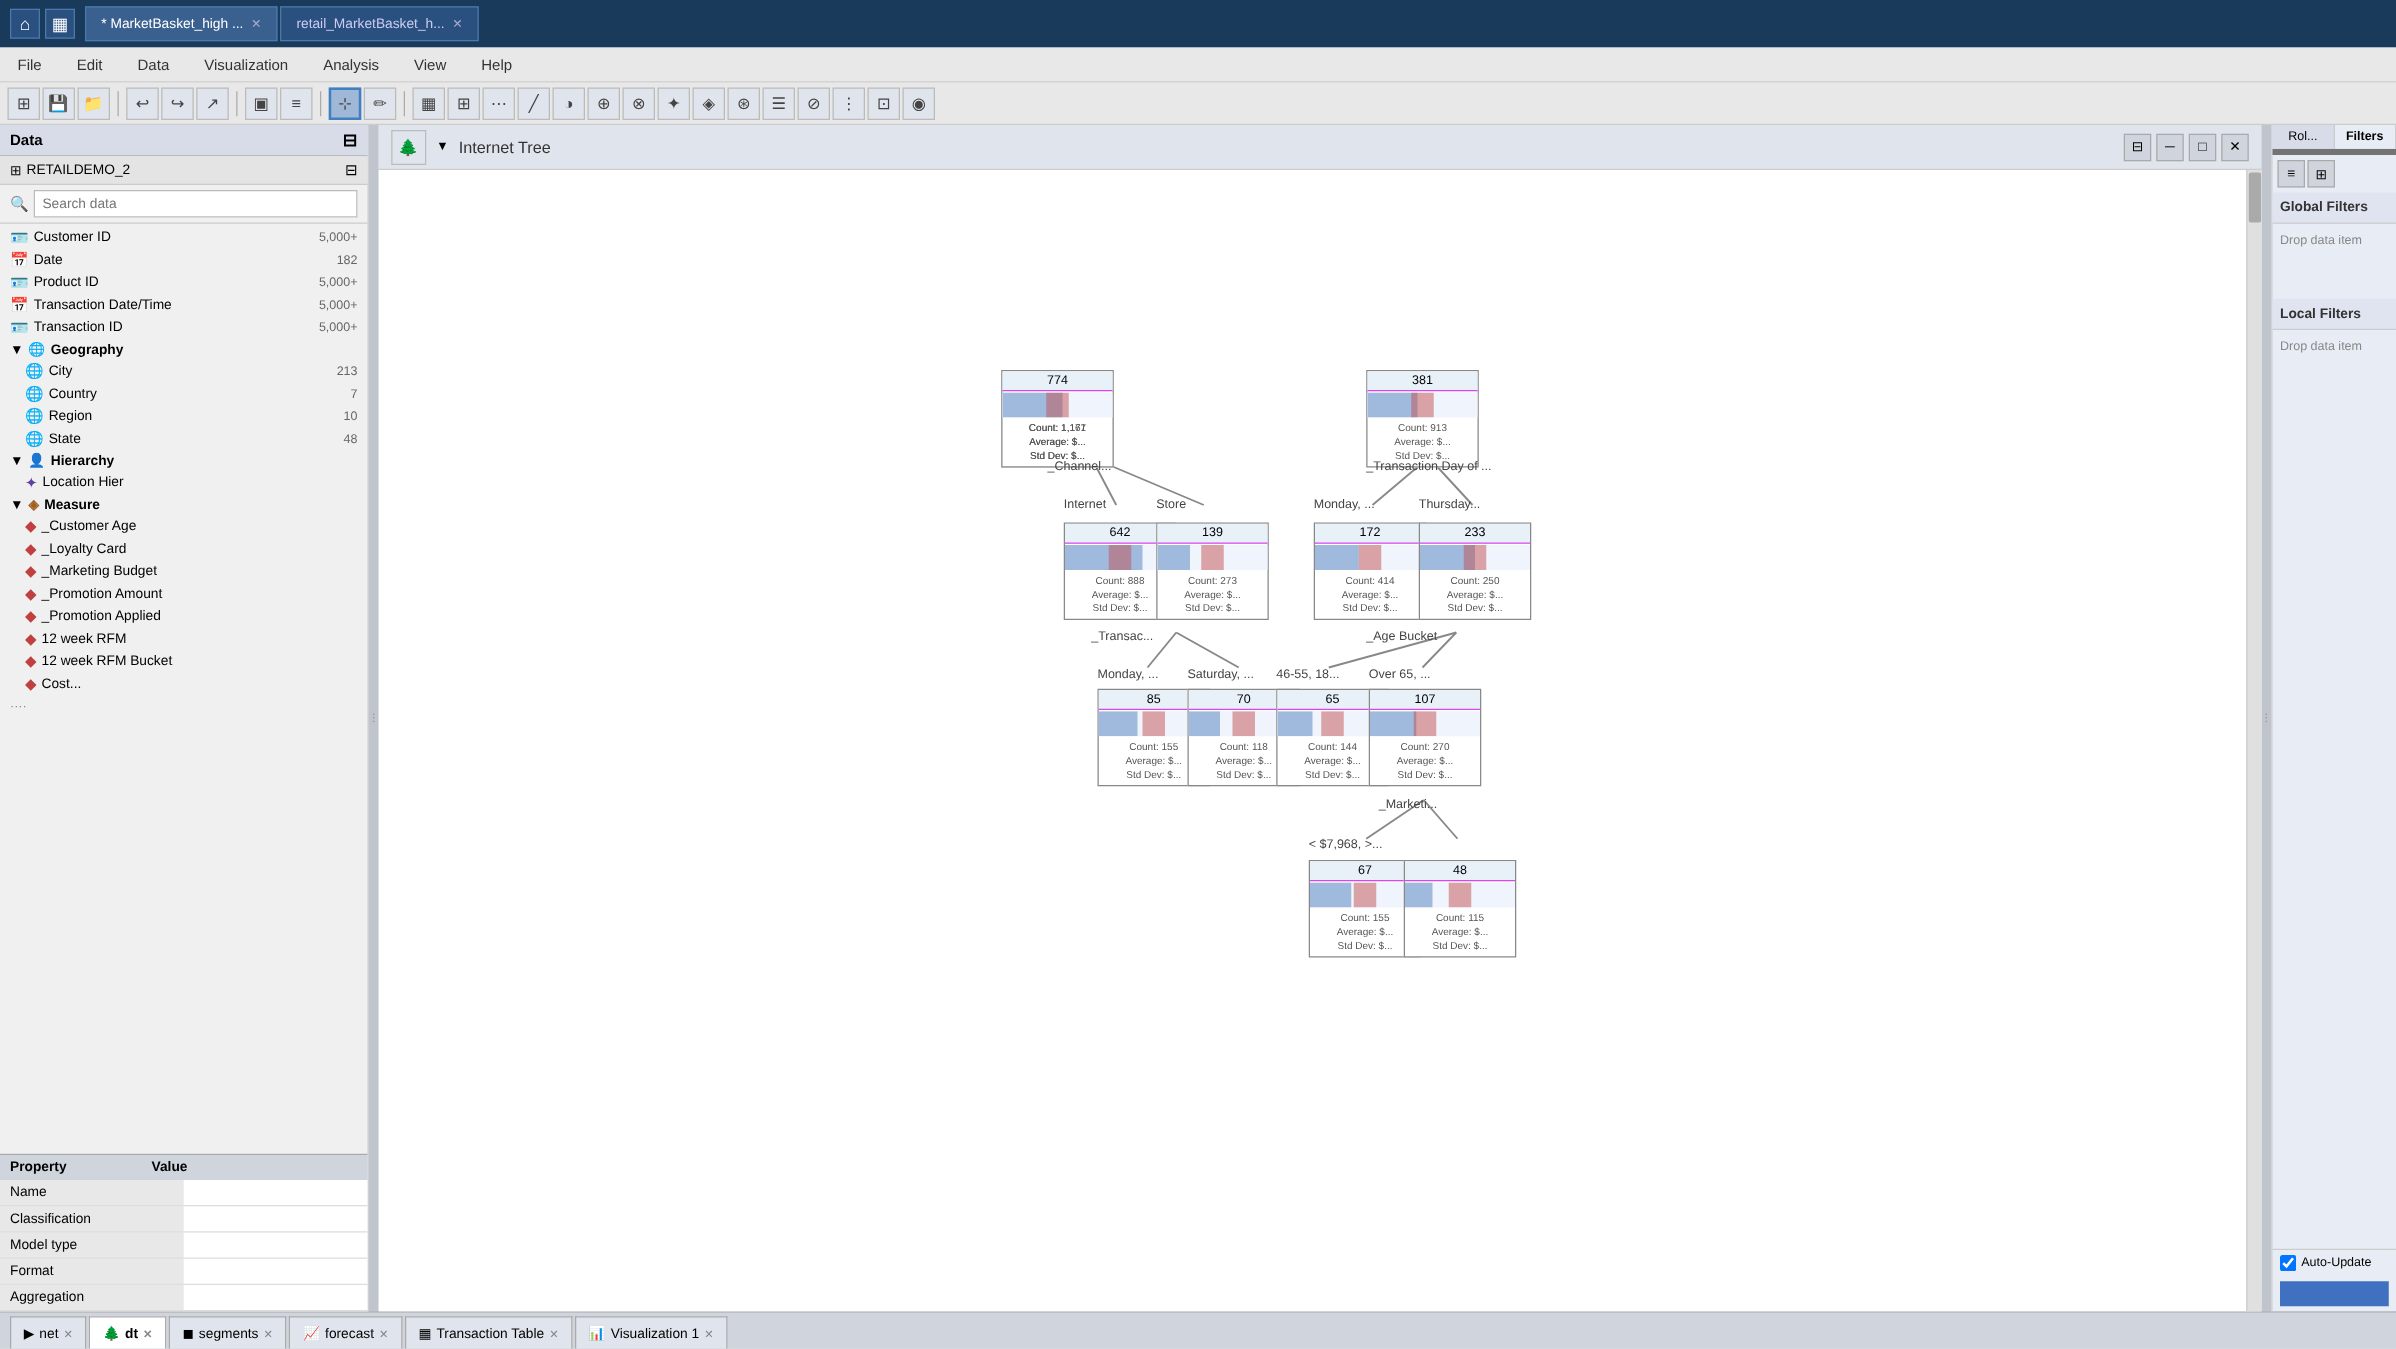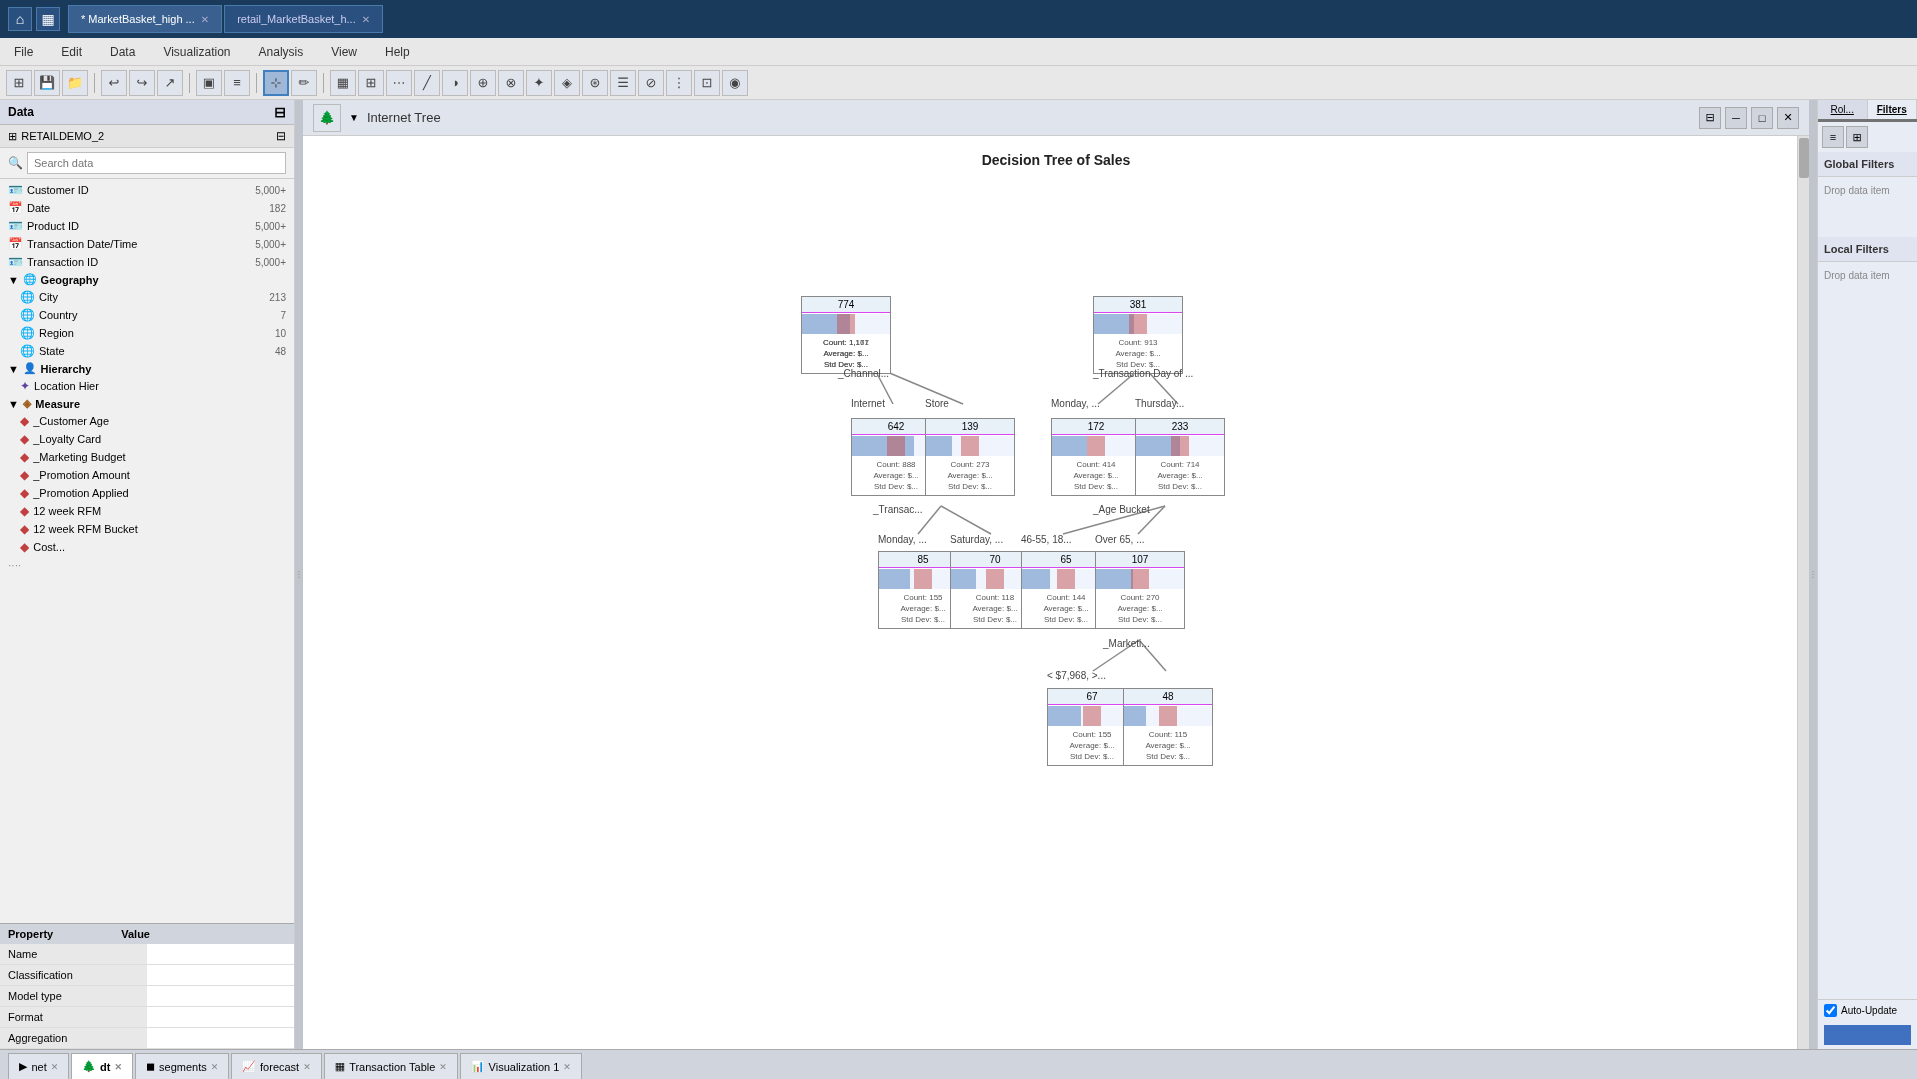--- a/index.html
+++ b/index.html
@@ -216,22 +216,21 @@
     
     .right-panel {
       width: 100px;
       background: #e8ecf4;
       border-left: 1px solid #ccc;
       display: flex;
       flex-direction: column;
     }
     .right-tabs {
       display: flex;
-      border-bottom: 3px solid #737373;
-      text-decoration: underline;
+      border-bottom: 5px solid #737373;
     }
     .right-tab {
       flex: 1;
       padding: 4px 2px;
       font-size: 10px;
       text-align: center;
       cursor: pointer;
       background: #d8dce8;
       border-right: 1px solid #ccc;
     }
@@ -545,21 +544,20 @@
       <span class="viz-title">Internet Tree</span>
       <div class="viz-header-icons">
         <div class="viz-header-btn">⊟</div>
         <div class="viz-header-btn">─</div>
         <div class="viz-header-btn">□</div>
         <div class="viz-header-btn">✕</div>
       </div>
     </div>
 
     <div class="tree-canvas">
-      <div class="tree-title">Decision Tree of Sales</div>
 
       <svg class="tree-svg">
 
         <line x1="570" y1="230" x2="590" y2="268" stroke="#888" stroke-width="1.5"></line>
         <line x1="570" y1="230" x2="660" y2="268" stroke="#888" stroke-width="1.5"></line>
 
         <line x1="840" y1="230" x2="795" y2="268" stroke="#888" stroke-width="1.5"></line>
         <line x1="840" y1="230" x2="875" y2="268" stroke="#888" stroke-width="1.5"></line>
 
         <line x1="638" y1="370" x2="615" y2="398" stroke="#888" stroke-width="1.5"></line>
@@ -662,21 +660,21 @@
       </div>
 
       <div class="branch-label" style="left:832px; top:262px;">Thursday...</div>
       <div class="tree-node" style="left:832px; top:282px;">
         <div class="node-header">233</div>
         <div class="node-bar">
           <div class="node-bar-fill" style="width:50%;"></div>
           <div class="node-bar-fill2"></div>
         </div>
         <div class="node-body">
-          <div class="node-label">Count: 714</div>
+          <div class="node-label">Count: 250</div>
           <div class="node-label">Average: $...</div>
           <div class="node-label">Std Dev: $...</div>
         </div>
       </div>
 
       <div class="branch-label" style="left:790px; top:368px;">_Age Bucket</div>
 
       <div class="branch-label" style="left:575px; top:398px;">Monday, ...</div>
       <div class="tree-node" style="left:575px; top:415px;">
         <div class="node-header">85</div>

